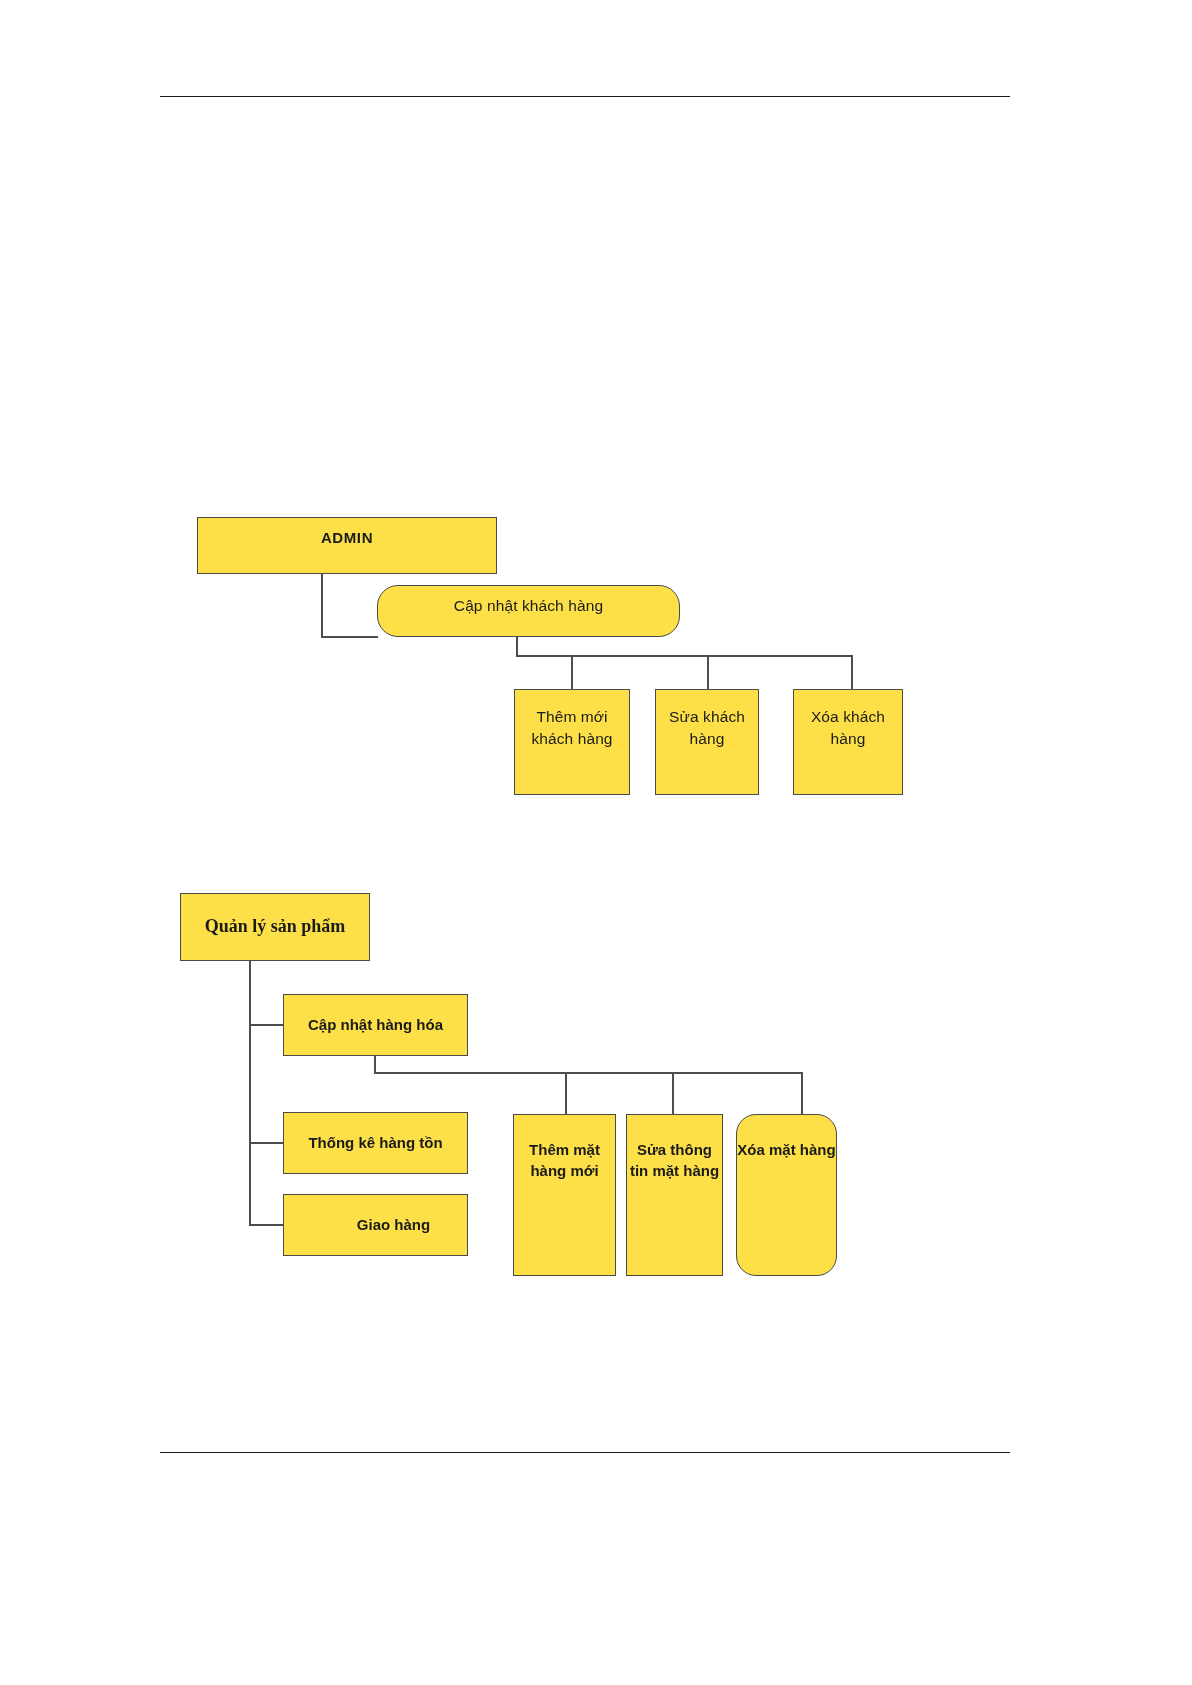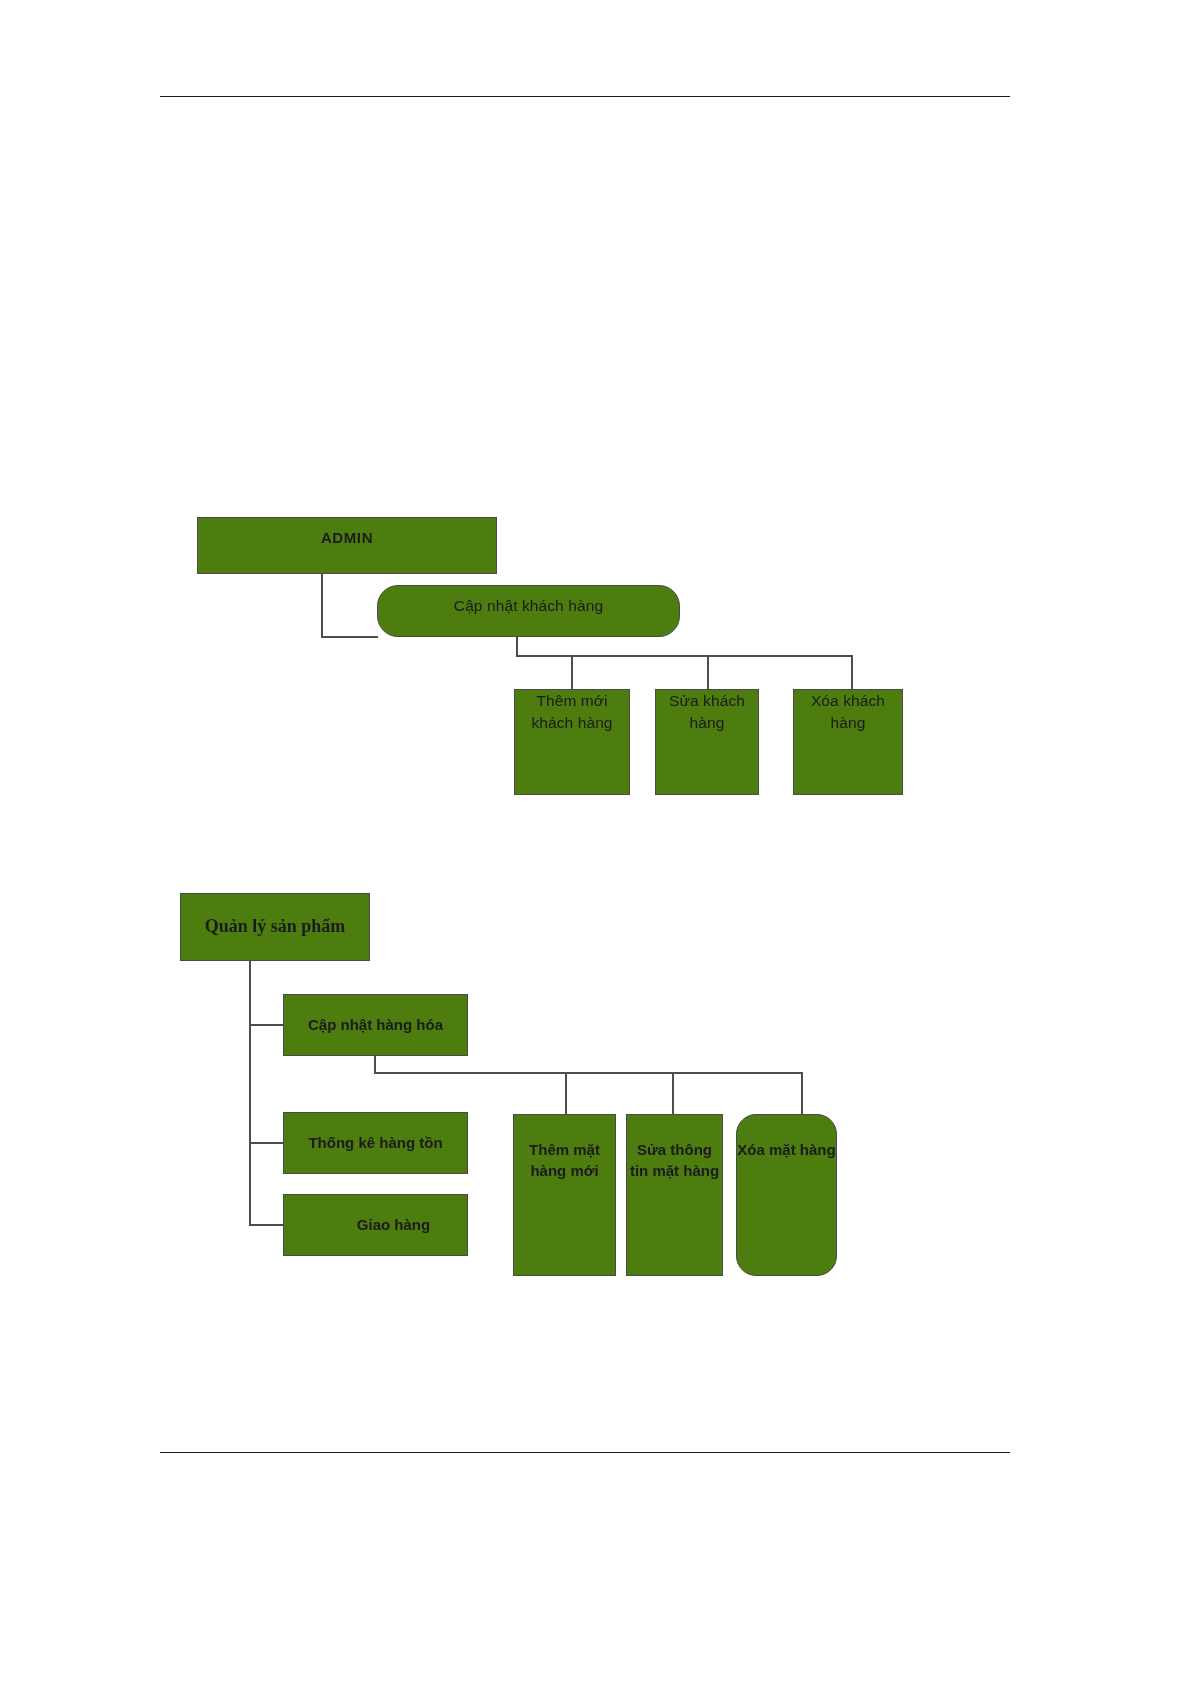--- a/index.html
+++ b/index.html
@@ -35,21 +35,21 @@
   
   .diagram {
     position: absolute;
   }
 
   
   .node {
     position: absolute;
     box-sizing: border-box;
     border: 1.4px solid #4a4a4a;
-    background: #4d7c0f;
+    background: #fde047;
     display: flex;
     align-items: flex-start;
     justify-content: center;
     text-align: center;
     line-height: 1.42;
     color: #1b1b1b;
   }
   .node .label {
     display: block;
     width: 100%;
@@ -74,21 +74,21 @@
     font-size: 15px;
     font-weight: bold;
   }
   .d2 .node.root {
     font-family: "Liberation Serif", serif;
     font-size: 18px;
   }
 
   
   .pad-top-sm { padding-top: 9px; }
-  .pad-top-md { }
+  .pad-top-md { padding-top: 16px; }
   .pad-top-lg { padding-top: 24px; text-align: center; }
   .pad-center { align-items: center !important; }
 
   
   .conn {
     position: absolute;
     background: #4d4d4d;
   }
   .conn.v { width: 1.5px; }
   .conn.h { height: 1.5px; }

